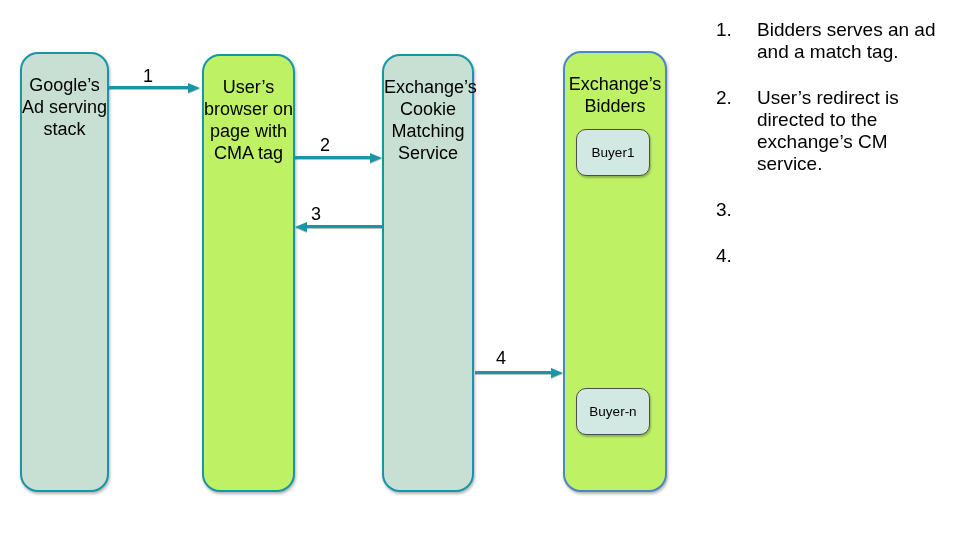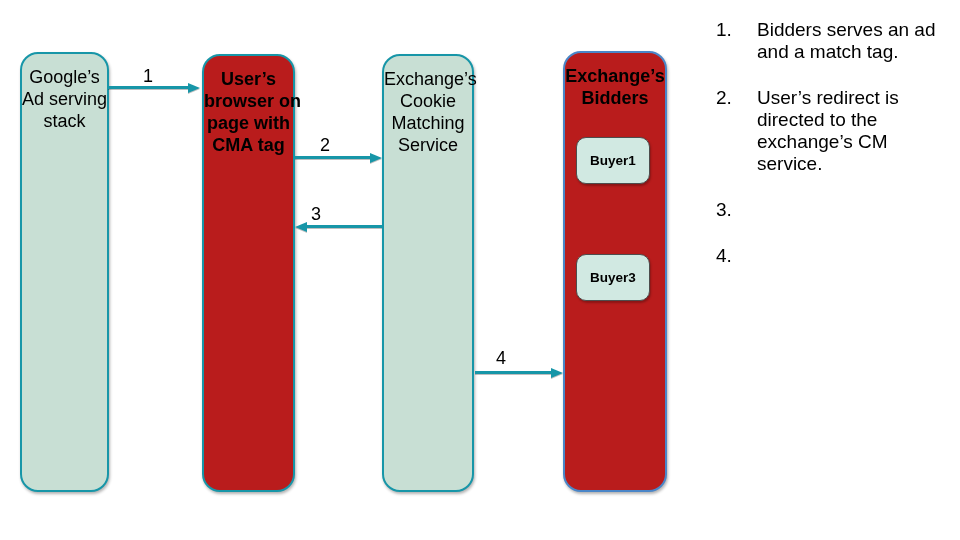--- a/index.html
+++ b/index.html
@@ -6,24 +6,24 @@
   .canvas{
     position:relative;width:960px;height:540px;background:#ffffff;overflow:hidden;
     font-family:"Liberation Sans","DejaVu Sans",sans-serif;color:#000;
   }
   
   .node{
     position:absolute;border-radius:18px;border:2px solid #1796a8;
     box-sizing:border-box;box-shadow:1px 2px 3px rgba(0,0,0,.30);
   }
   .node.green{background:#c8dfd4;}
-  .node.blue{background:#b91c1c;font-weight:bold;}
+  .node.blue{background:#bef264;}
   .node.blue-border{border-color:#4a86c8;}
   .node-title{
-    padding-top:12px;text-align:center;white-space:pre;overflow:visible;
+    padding-top:20px;text-align:center;white-space:pre;overflow:visible;
     font-size:18px;line-height:22px;color:#000;
   }
   
   .buyer{
     position:absolute;left:11px;width:74px;height:47px;box-sizing:border-box;
     background:#d1e9e2;border:1.5px solid #4d4d4d;border-radius:10px;
     display:flex;align-items:center;justify-content:center;
     font-size:13.5px;box-shadow:1px 1.5px 2px rgba(0,0,0,.25);
   }
   
@@ -65,25 +65,25 @@
   <div class="node green" style="left:382px;top:54px;width:92px;height:438px;">
     <div class="node-title">Exchange’s
 Cookie
 Matching
 Service</div>
   </div>
 
   <div class="node blue blue-border" style="left:563px;top:51px;width:104px;height:441px;">
     <div class="node-title">Exchange’s
 Bidders</div>
-    <div class="buyer" style="top:84px;">
+    <div class="buyer" style="top:76px;">
       <span>Buyer1</span>
     </div>
-    <div class="buyer" style="top:201px;">
-      <span>Buyer3</span>
+    <div class="buyer" style="top:335px;">
+      <span>Buyer-n</span>
     </div>
   </div>
 
   <div class="arrow" style="left:108px;top:82px;width:92px;">
     <div class="shaft"></div>
     <div class="head-right"></div>
   </div>
   <div class="arrow-label" style="left:148px;top:66px;">1</div>
 
   <div class="arrow" style="left:295px;top:152px;width:87px;">

